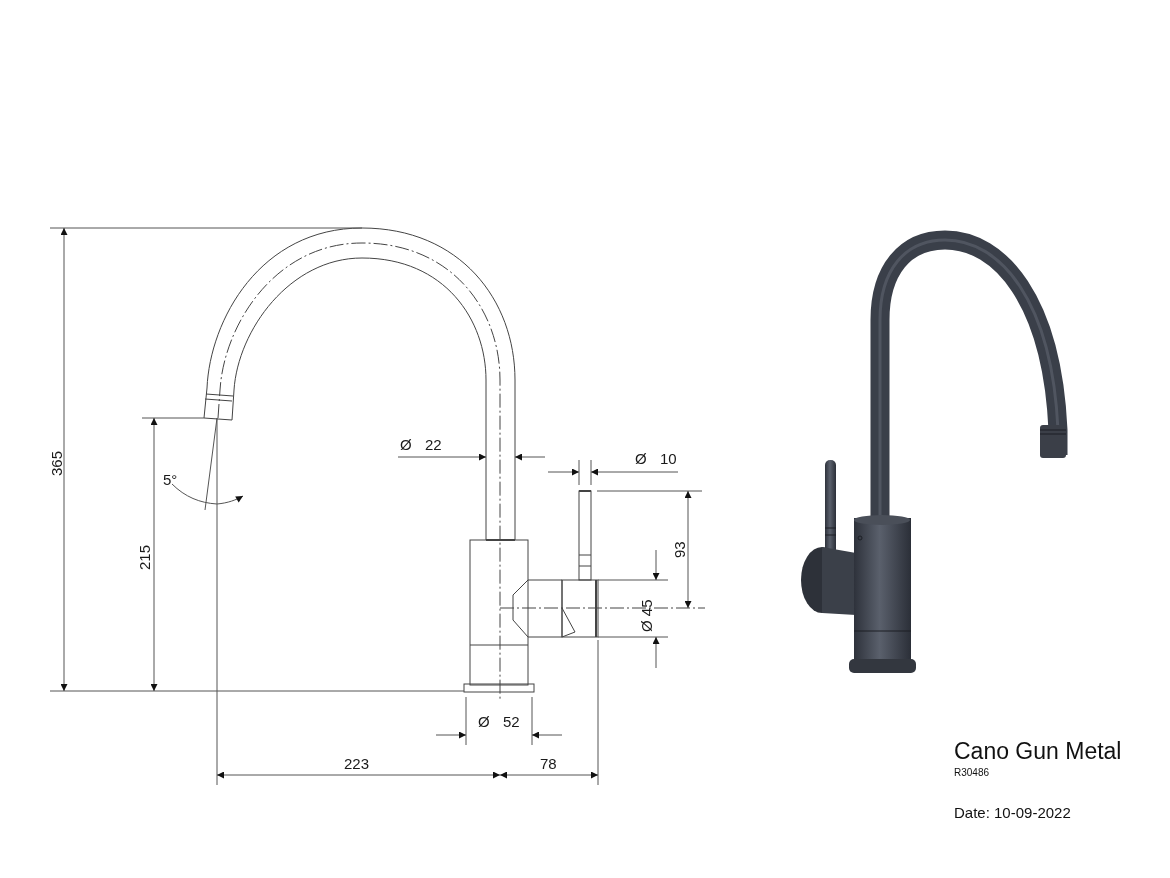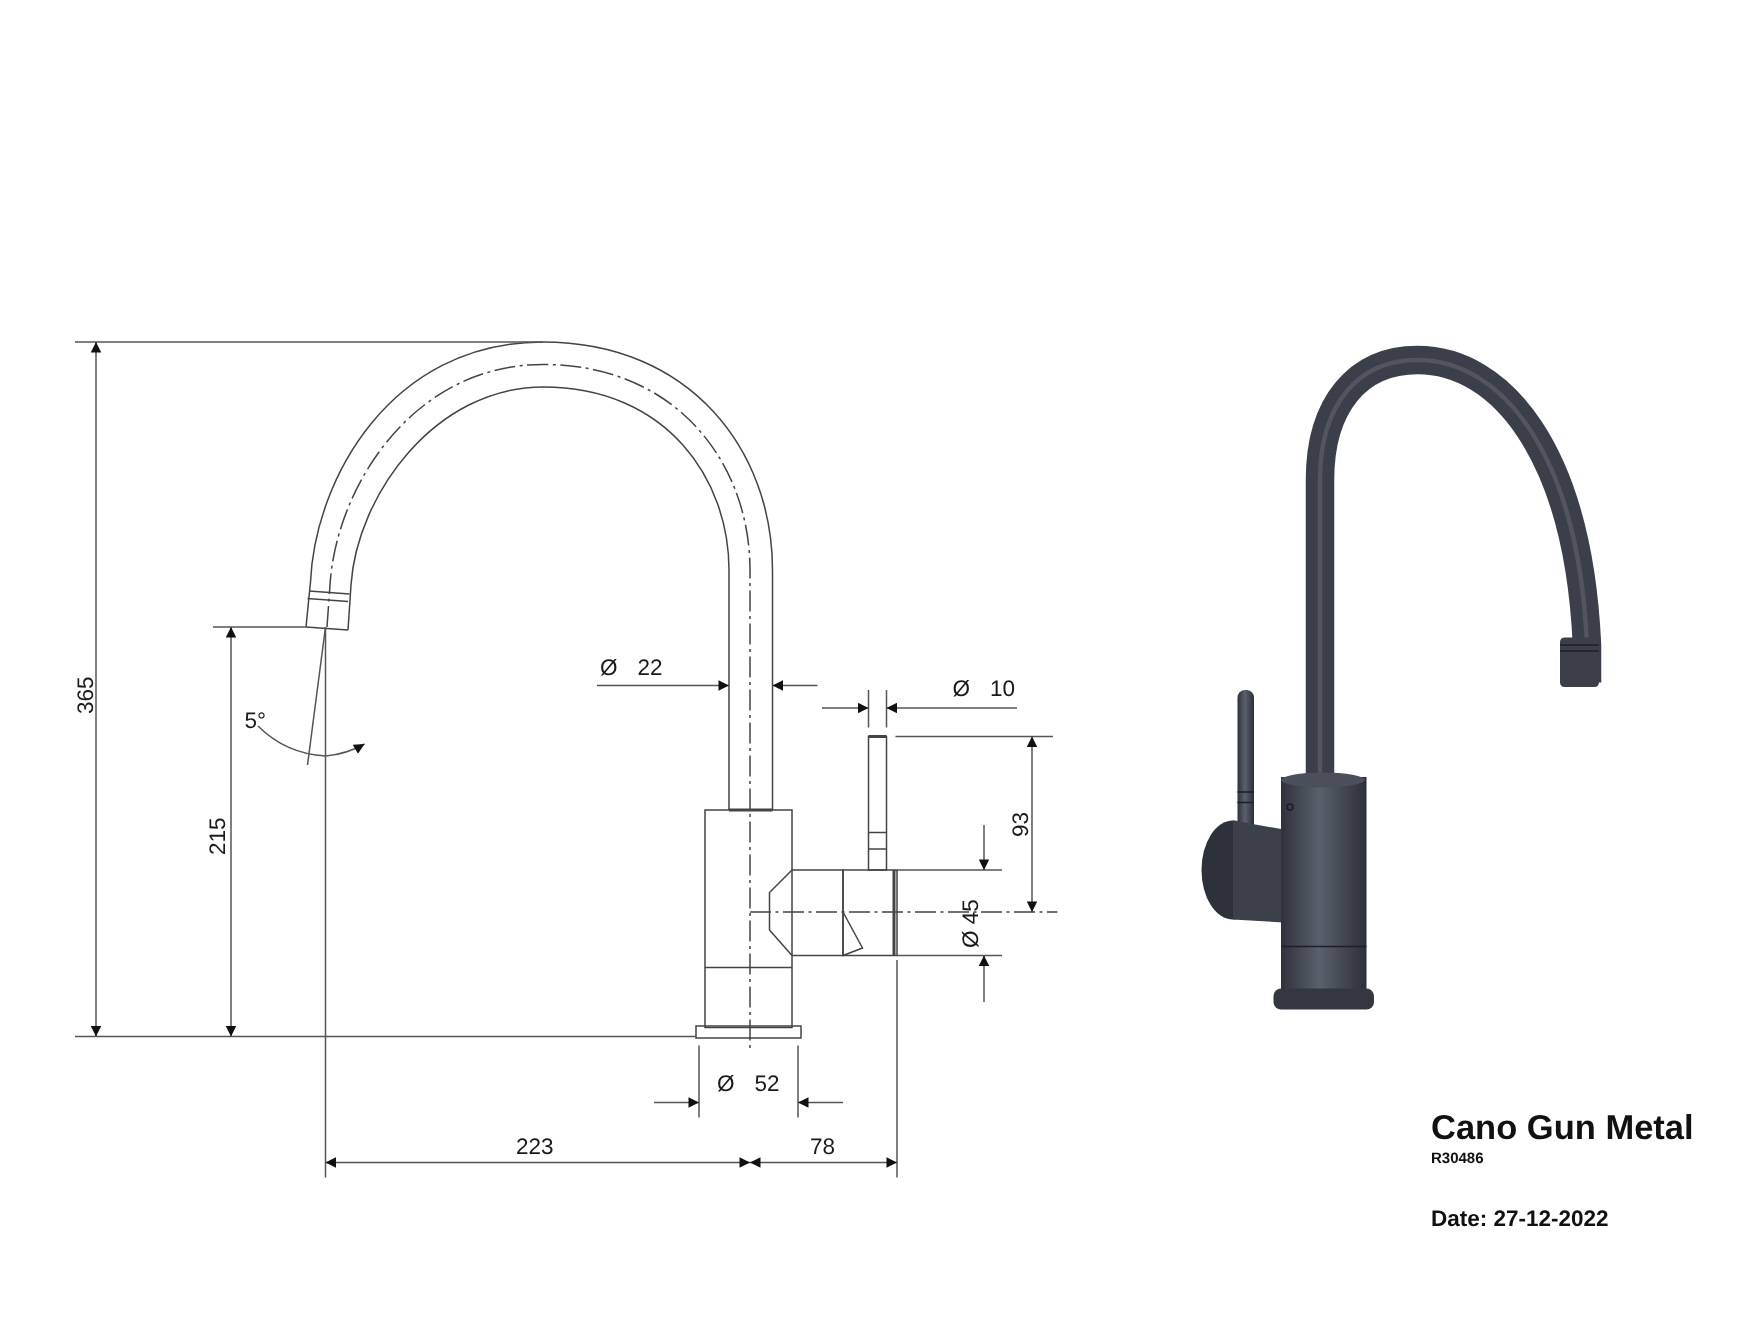--- a/index.html
+++ b/index.html
@@ -1,19 +1,19 @@
 <!DOCTYPE html>
 <html><head>
 <meta charset="utf-8">
 <style>
   html, body { margin: 0; padding: 0; background: #ffffff; }
   body { width: 1170px; height: 878px; position: relative; overflow: hidden; font-family: "Liberation Sans", sans-serif; }
   svg { position: absolute; left: 0; top: 0; }
   .dim-text { font-family: "Liberation Sans", sans-serif; font-size: 15px; fill: #1a1a1a; }
-  .title-block { position: absolute; left: 954px; top: 738px; color: #111; font-weight: bold; }
+  .title-block { position: absolute; left: 954px; top: 738px; color: #111; }
   .title { font-size: 23px; line-height: 26px; }
   .code { font-size: 10px; line-height: 18px; }
   .date { font-size: 15px; line-height: 18px; margin-top: 22px; }
 </style>
 </head>
 <body>
 
 <svg width="1170" height="878" viewBox="0 0 1170 878">
   <defs>
     <marker id="arr" viewBox="0 0 10 10" refX="10" refY="5" markerWidth="10" markerHeight="7" orient="auto-start-reverse" markerUnits="userSpaceOnUse">
@@ -131,14 +131,14 @@
     <line x1="854" y1="631" x2="911" y2="631" stroke="#1c1f25"></line>
     <circle cx="860" cy="538" r="2" fill="none" stroke="#1c1f25"></circle>
 
     <rect x="849" y="659" width="67" height="14" rx="5" fill="#33373f"></rect>
   </g>
 </svg>
 
 <div class="title-block">
   <div class="title">Cano Gun Metal</div>
   <div class="code">R30486</div>
-  <div class="date">Date: 27-12-2022</div>
+  <div class="date">Date: 10-09-2022</div>
 </div>
 
 </body></html>

